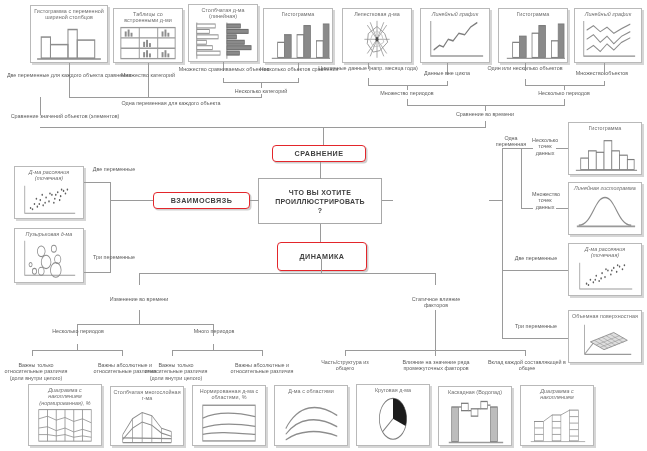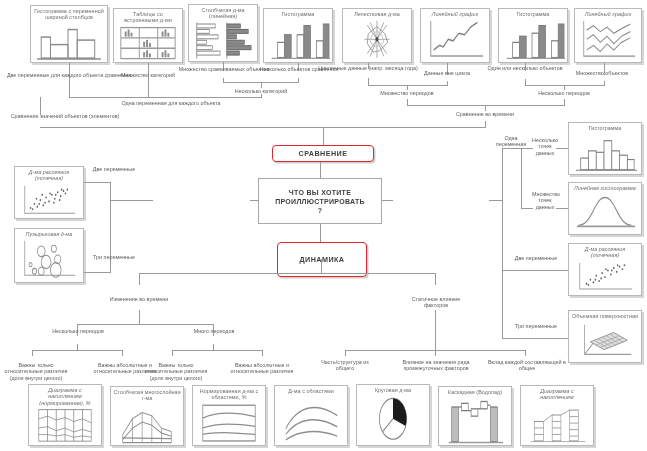--- a/index.html
+++ b/index.html
@@ -275,37 +275,40 @@
   <div class="ln lnh" style="left:407px; top:105px; width:157px;"></div>
   <div class="ln lnv" style="left:407px; top:99px; height:7px;"></div>
   <div class="ln lnv" style="left:564px; top:99px; height:7px;"></div>
   <div class="ln lnv" style="left:485px; top:105px; height:6px;"></div>
   <div class="lbl" style="left:435px; top:111px; width:100px;">Сравнение во времени</div>
 
   <div class="ln lnh" style="left:40px; top:127px; width:445px;"></div>
   <div class="ln lnv" style="left:485px; top:121px; height:7px;"></div>
   <div class="ln lnv" style="left:323px; top:127px; height:18px;"></div>
 
-  <div class="node" style="left:272px; top:145px; width:102px; height:17px;">
+  <div class="node" style="left:272px; top:145px; width:94px; height:17px;">
     <span>СРАВНЕНИЕ</span>
   </div>
 
   <div class="center-box" style="left:258px; top:178px; width:124px; height:46px;">
     <div>ЧТО ВЫ ХОТИТЕ</div>
     <div>ПРОИЛЛЮСТРИРОВАТЬ</div>
     <div>?</div>
   </div>
   <div class="ln lnv" style="left:320px; top:162px; height:17px;"></div>
   <div class="ln lnv" style="left:320px; top:224px; height:18px;"></div>
 
+  <div class="node" style="left:153px; top:192px; width:97px; height:17px;">
+    <span>ВЗАИМОСВЯЗЬ</span>
+  </div>
   <div class="ln lnh" style="left:250px; top:200px; width:9px;"></div>
 
   <div class="ln lnh" style="left:382px; top:200px; width:11px;"></div>
 
-  <div class="node" style="left:277px; top:242px; width:90px; height:35px;">
+  <div class="node" style="left:277px; top:242px; width:90px; height:29px;">
     <span>ДИНАМИКА</span>
   </div>
 
   <div class="card ital" style="left:14px; top:166px; width:70px; height:53px;">
     <div class="card-title">Д-ма рассеяния (точечная)</div>
     <div class="card-thumb">
       <svg viewBox="0 0 66 26" preserveAspectRatio="none">
         <g stroke="#9a9a9a" fill="none" stroke-width=".8">
             <polyline points="8,2 8,23 60,23"></polyline>
           </g>

